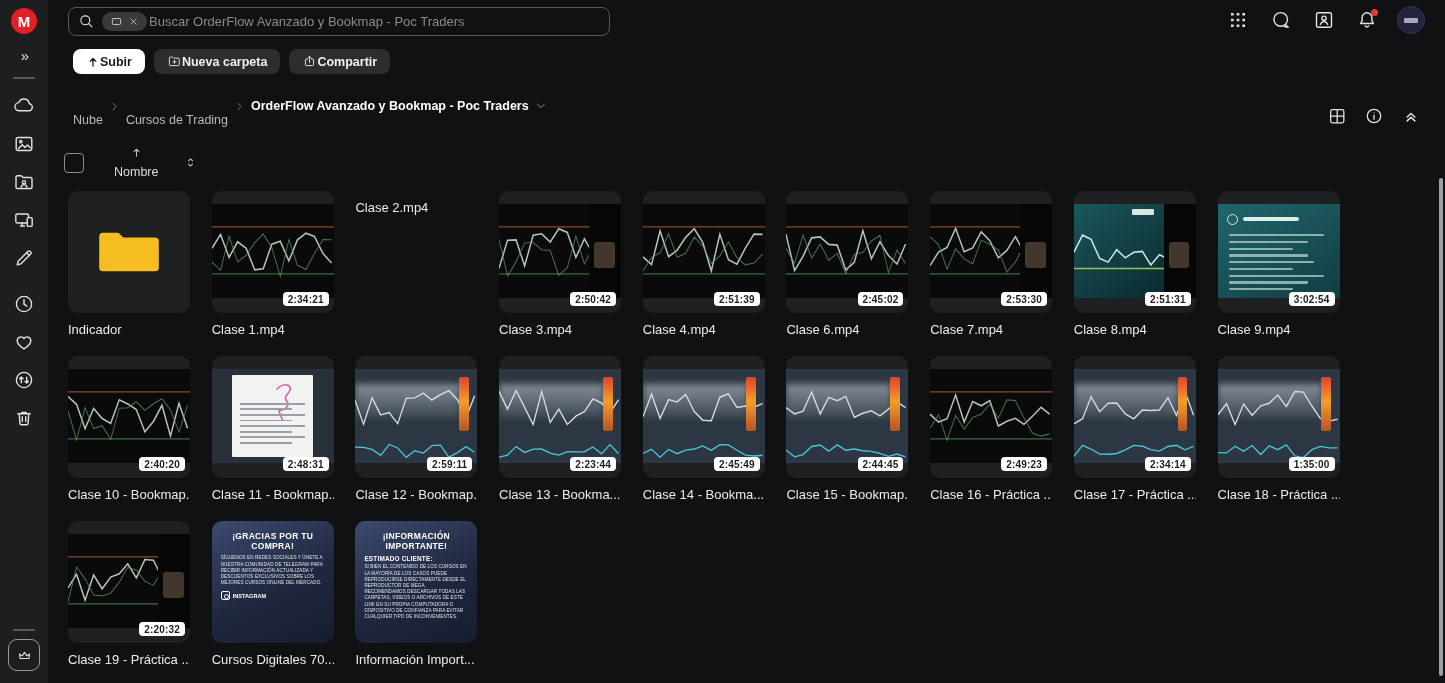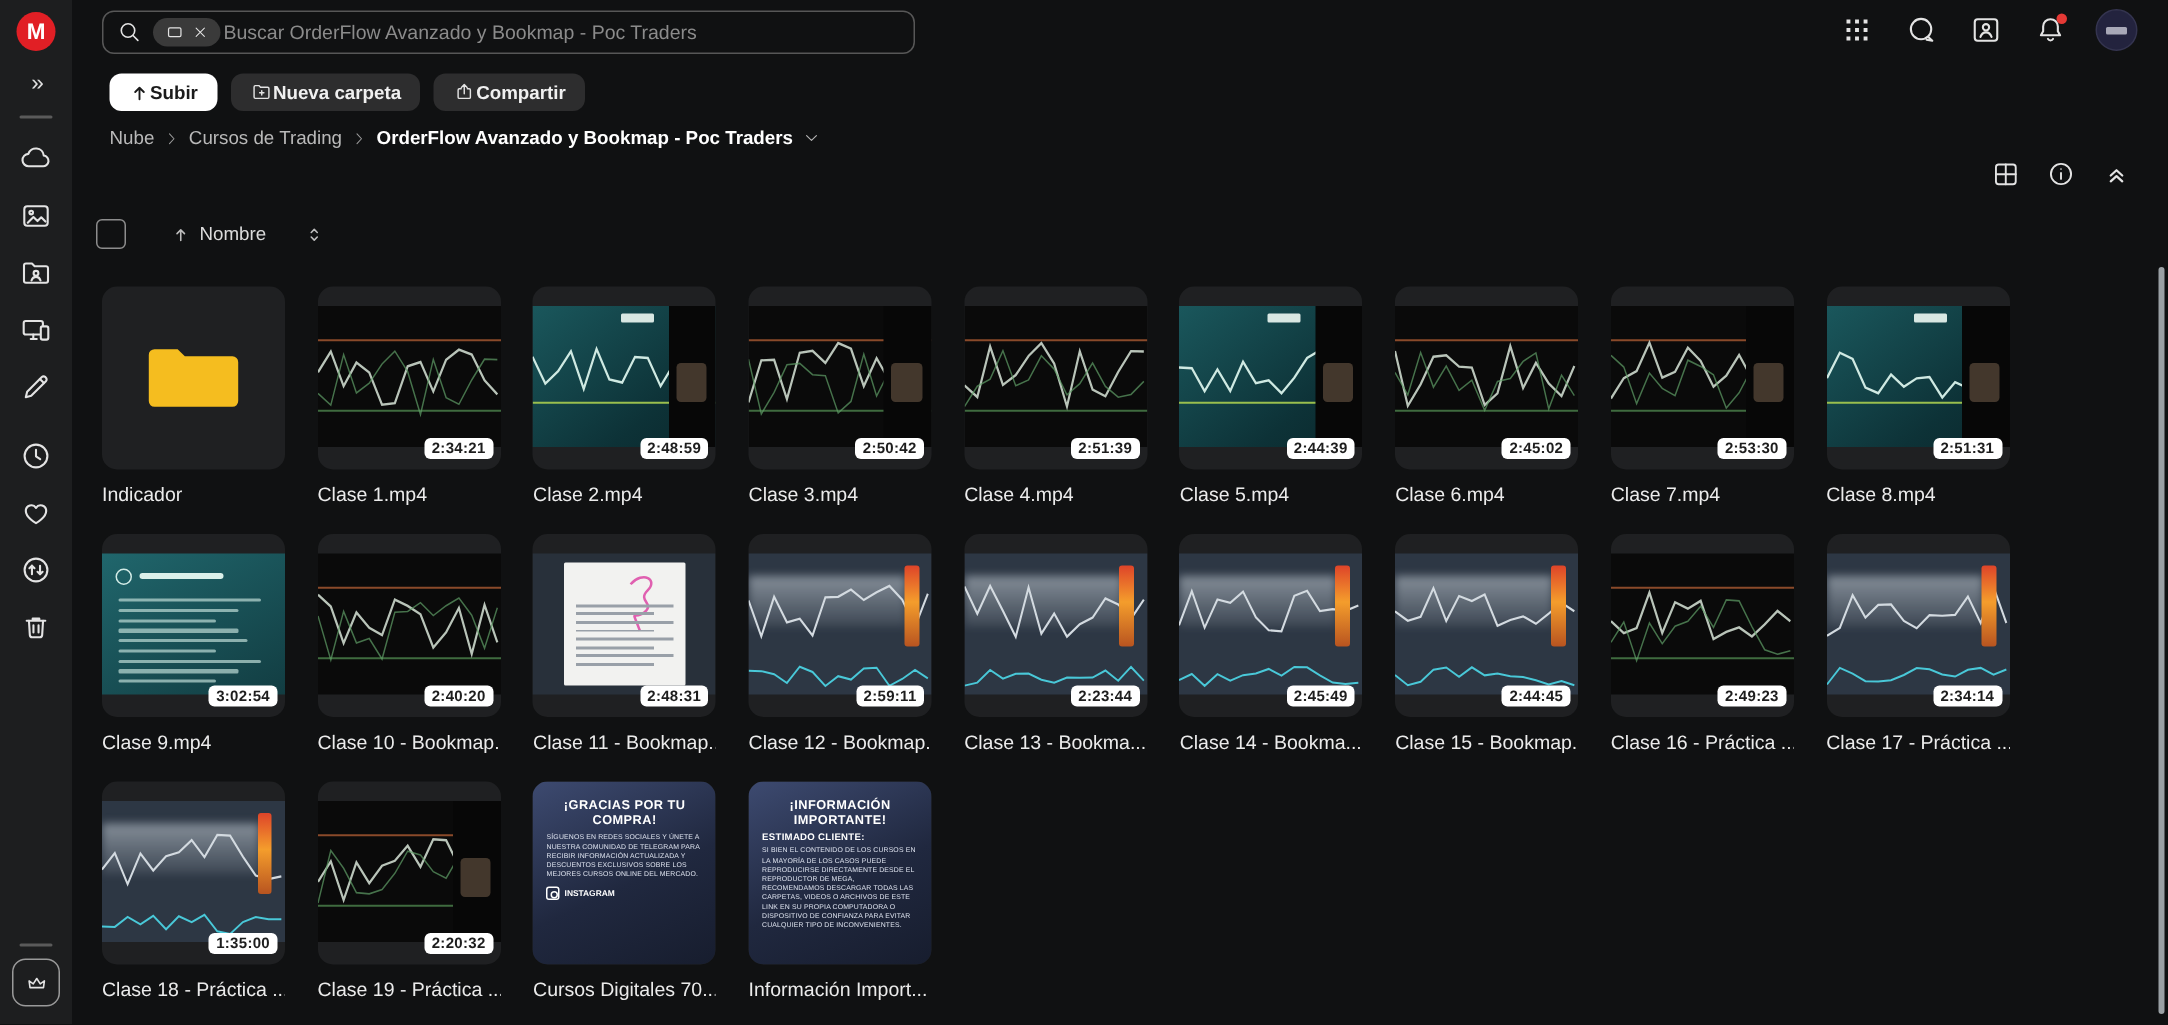--- a/index.html
+++ b/index.html
@@ -31,32 +31,32 @@
   .avatar i{display:block;width:14px;height:5px;background:#c9c9d6;border-radius:1px;opacity:.8;}
 
   
   .toolbar{position:absolute;left:73px;top:49px;display:flex;gap:9px;}
   .btn{height:25px;border-radius:8px;display:flex;align-items:center;gap:0;padding:0 13px;font-size:12.5px;font-weight:bold;cursor:pointer;border:0;font-family:"Liberation Sans",sans-serif;}
   .btn-white{background:#ffffff;color:#1b1b1b;}
   .btn-dark{background:#2d2d2e;color:#f0f0f0;justify-content:flex-end;}
 
   
   .breadcrumb{position:absolute;left:73px;top:85px;display:flex;align-items:center;gap:6px;font-size:12.5px;}
-  .bc-link{color:#b9b9b9;cursor:pointer;}
+  .bc-link{color:#b9b9b9;cursor:pointer;margin-top:28px;}
   .bc-current{color:#ffffff;font-weight:bold;cursor:pointer;}
   .bc-sep svg,.bc-caret svg{display:block;}
 
   
   .view-icons{position:absolute;top:104px;right:22px;display:flex;align-items:center;gap:13px;}
   .view-ic{width:24px;height:24px;display:flex;align-items:center;justify-content:center;cursor:pointer;}
 
   
   .sort-row{position:absolute;left:64px;top:146px;display:flex;align-items:center;}
   .checkbox{width:18px;height:18px;border:1.6px solid #8d8d8d;border-radius:4px;cursor:pointer;}
-  .sort-main{display:flex;align-items:center;gap:6px;margin-left:30px;cursor:pointer;}
+  .sort-main{display:flex;align-items:center;gap:6px;margin-left:30px;cursor:pointer;flex-direction:column;}
   .sort-label{font-size:12.5px;color:#dcdcdc;}
   .sort-chevrons{margin-left:26px;cursor:pointer;}
 
   
   .grid{position:absolute;left:68px;top:191px;display:grid;grid-template-columns:repeat(9,122px);column-gap:21.7px;row-gap:0;}
   .tile{width:122px;height:165px;cursor:pointer;}
   .thumb{width:122px;height:122px;background:#1f2022;border-radius:10px;position:relative;overflow:hidden;}
   .tile-name{margin-top:9px;font-size:13px;color:#ebebeb;white-space:nowrap;overflow:hidden;}
   .badge{position:absolute;right:5px;bottom:7px;background:#ffffff;color:#1d1d1d;font-size:10px;font-weight:bold;padding:1.5px 5px;border-radius:4px;letter-spacing:.2px;z-index:3;}
   .folder-wrap{position:absolute;inset:0;display:flex;align-items:center;justify-content:center;}
@@ -320,81 +320,52 @@
               <line x1="0" y1="52" x2="100" y2="52" stroke="#3f6b3f" stroke-width="1"></line>
               <polyline points="0,32.9 7,22.6 14,39.8 21,28.1 28,33.0 35,49.0 42,48.2 49,29.9 56,27.8 63,42.4 70,26.7 77,21.7 84,24.1 91,36.9 98,43.9" fill="none" stroke="#b9c4b9" stroke-width="1.2"></polyline>
               <polyline points="0,43.4 7,49.2 14,24.1 21,43.2 28,38.3 35,28.8 42,22.4 49,32.6 56,53.9 63,26.5 70,45.5 77,48.8 84,36.7 91,26.4 98,26.6" fill="none" stroke="#5f9e66" stroke-width="0.8" opacity="0.7"></polyline>
             </svg>
           </div>
           <div class="badge">2:34:21</div>
         </div>
        <div class="tile-name">Clase 1.mp4</div>
      </div>
       <div class="tile">
-       <div class="thumb">
-          <div class="vid tc">
-            <div class="logo-chip"></div>
-            <svg class="chart" viewBox="0 0 100 70" preserveAspectRatio="none">
-              <line x1="0" y1="48" x2="100" y2="48" stroke="#9abf4e" stroke-width="1"></line>
-              <polyline points="0,25.2 7,38.5 14,32.4 21,22.5 28,41.2 35,21.3 42,36.5 49,38.0 56,25.3 63,25.8 70,39.8 77,29.2 84,27.3 91,31.4 98,44.0" fill="none" stroke="#cfe9e2" stroke-width="1.2"></polyline>
+       <div class="tile-name">Clase 2.mp4</div>
+     </div>
+      <div class="tile">
+       <div class="thumb">
+          <div class="vid">
+            <svg class="chart" viewBox="0 0 100 70" preserveAspectRatio="none">
+              <line x1="0" y1="17" x2="100" y2="17" stroke="#8a4a2a" stroke-width="1"></line>
+              <line x1="0" y1="52" x2="100" y2="52" stroke="#3f6b3f" stroke-width="1"></line>
+              <polyline points="0,47.9 7,27.0 14,26.7 21,46.2 28,23.2 35,22.2 42,28.3 49,18.4 56,21.2 63,39.8 70,25.9 77,37.1 84,29.8 91,27.2 98,19.1" fill="none" stroke="#b9c4b9" stroke-width="1.2"></polyline>
+              <polyline points="0,26.4 7,53.6 14,42.9 21,29.2 28,28.5 35,34.1 42,34.6 49,53.1 56,47.4 63,23.9 70,44.7 77,32.2 84,42.4 91,48.7 98,33.8" fill="none" stroke="#5f9e66" stroke-width="0.8" opacity="0.7"></polyline>
             </svg>
             <div class="cam">
               <div class="face"></div>
             </div>
           </div>
-          <div class="badge">2:48:59</div>
-        </div>
-       <div class="tile-name">Clase 2.mp4</div>
-     </div>
-      <div class="tile">
-       <div class="thumb">
-          <div class="vid">
-            <svg class="chart" viewBox="0 0 100 70" preserveAspectRatio="none">
-              <line x1="0" y1="17" x2="100" y2="17" stroke="#8a4a2a" stroke-width="1"></line>
-              <line x1="0" y1="52" x2="100" y2="52" stroke="#3f6b3f" stroke-width="1"></line>
-              <polyline points="0,47.9 7,27.0 14,26.7 21,46.2 28,23.2 35,22.2 42,28.3 49,18.4 56,21.2 63,39.8 70,25.9 77,37.1 84,29.8 91,27.2 98,19.1" fill="none" stroke="#b9c4b9" stroke-width="1.2"></polyline>
-              <polyline points="0,26.4 7,53.6 14,42.9 21,29.2 28,28.5 35,34.1 42,34.6 49,53.1 56,47.4 63,23.9 70,44.7 77,32.2 84,42.4 91,48.7 98,33.8" fill="none" stroke="#5f9e66" stroke-width="0.8" opacity="0.7"></polyline>
-            </svg>
-            <div class="cam">
-              <div class="face"></div>
-            </div>
-          </div>
           <div class="badge">2:50:42</div>
         </div>
        <div class="tile-name">Clase 3.mp4</div>
      </div>
       <div class="tile">
        <div class="thumb">
           <div class="vid">
             <svg class="chart" viewBox="0 0 100 70" preserveAspectRatio="none">
               <line x1="0" y1="17" x2="100" y2="17" stroke="#8a4a2a" stroke-width="1"></line>
               <line x1="0" y1="52" x2="100" y2="52" stroke="#3f6b3f" stroke-width="1"></line>
               <polyline points="0,39.4 7,45.2 14,20.1 21,39.2 28,34.3 35,24.8 42,18.4 49,28.6 56,49.9 63,22.5 70,41.5 77,44.8 84,32.7 91,22.4 98,22.6" fill="none" stroke="#b9c4b9" stroke-width="1.2"></polyline>
               <polyline points="0,49.9 7,39.8 14,36.3 21,22.2 28,39.6 35,36.7 42,24.7 49,31.3 56,44.1 63,38.6 70,28.3 77,39.9 84,45.3 91,43.9 98,37.4" fill="none" stroke="#5f9e66" stroke-width="0.8" opacity="0.7"></polyline>
             </svg>
           </div>
           <div class="badge">2:51:39</div>
         </div>
        <div class="tile-name">Clase 4.mp4</div>
-     </div>
-      <div class="tile">
-       <div class="thumb">
-          <div class="vid tc">
-            <div class="logo-chip"></div>
-            <svg class="chart" viewBox="0 0 100 70" preserveAspectRatio="none">
-              <line x1="0" y1="48" x2="100" y2="48" stroke="#9abf4e" stroke-width="1"></line>
-              <polyline points="0,30.5 7,30.9 14,42.3 21,31.5 28,42.2 35,27.7 42,38.3 49,36.9 56,43.3 63,35.6 70,25.8 77,22.0 84,34.3 91,45.7 98,26.7" fill="none" stroke="#cfe9e2" stroke-width="1.2"></polyline>
-            </svg>
-            <div class="cam">
-              <div class="face"></div>
-            </div>
-          </div>
-          <div class="badge">2:44:39</div>
-        </div>
-       <div class="tile-name">Clase 5.mp4</div>
      </div>
       <div class="tile">
        <div class="thumb">
           <div class="vid">
             <svg class="chart" viewBox="0 0 100 70" preserveAspectRatio="none">
               <line x1="0" y1="17" x2="100" y2="17" stroke="#8a4a2a" stroke-width="1"></line>
               <line x1="0" y1="52" x2="100" y2="52" stroke="#3f6b3f" stroke-width="1"></line>
               <polyline points="0,22.4 7,49.6 14,38.9 21,25.2 28,24.5 35,30.1 42,30.6 49,49.1 56,43.4 63,19.9 70,40.7 77,28.2 84,38.4 91,44.7 98,29.8" fill="none" stroke="#b9c4b9" stroke-width="1.2"></polyline>
               <polyline points="0,33.0 7,44.1 14,23.1 21,40.3 28,29.8 35,41.9 42,36.8 49,51.8 56,37.5 63,36.0 70,27.5 77,23.3 84,51.1 91,34.3 98,44.5" fill="none" stroke="#5f9e66" stroke-width="0.8" opacity="0.7"></polyline>
             </svg>

